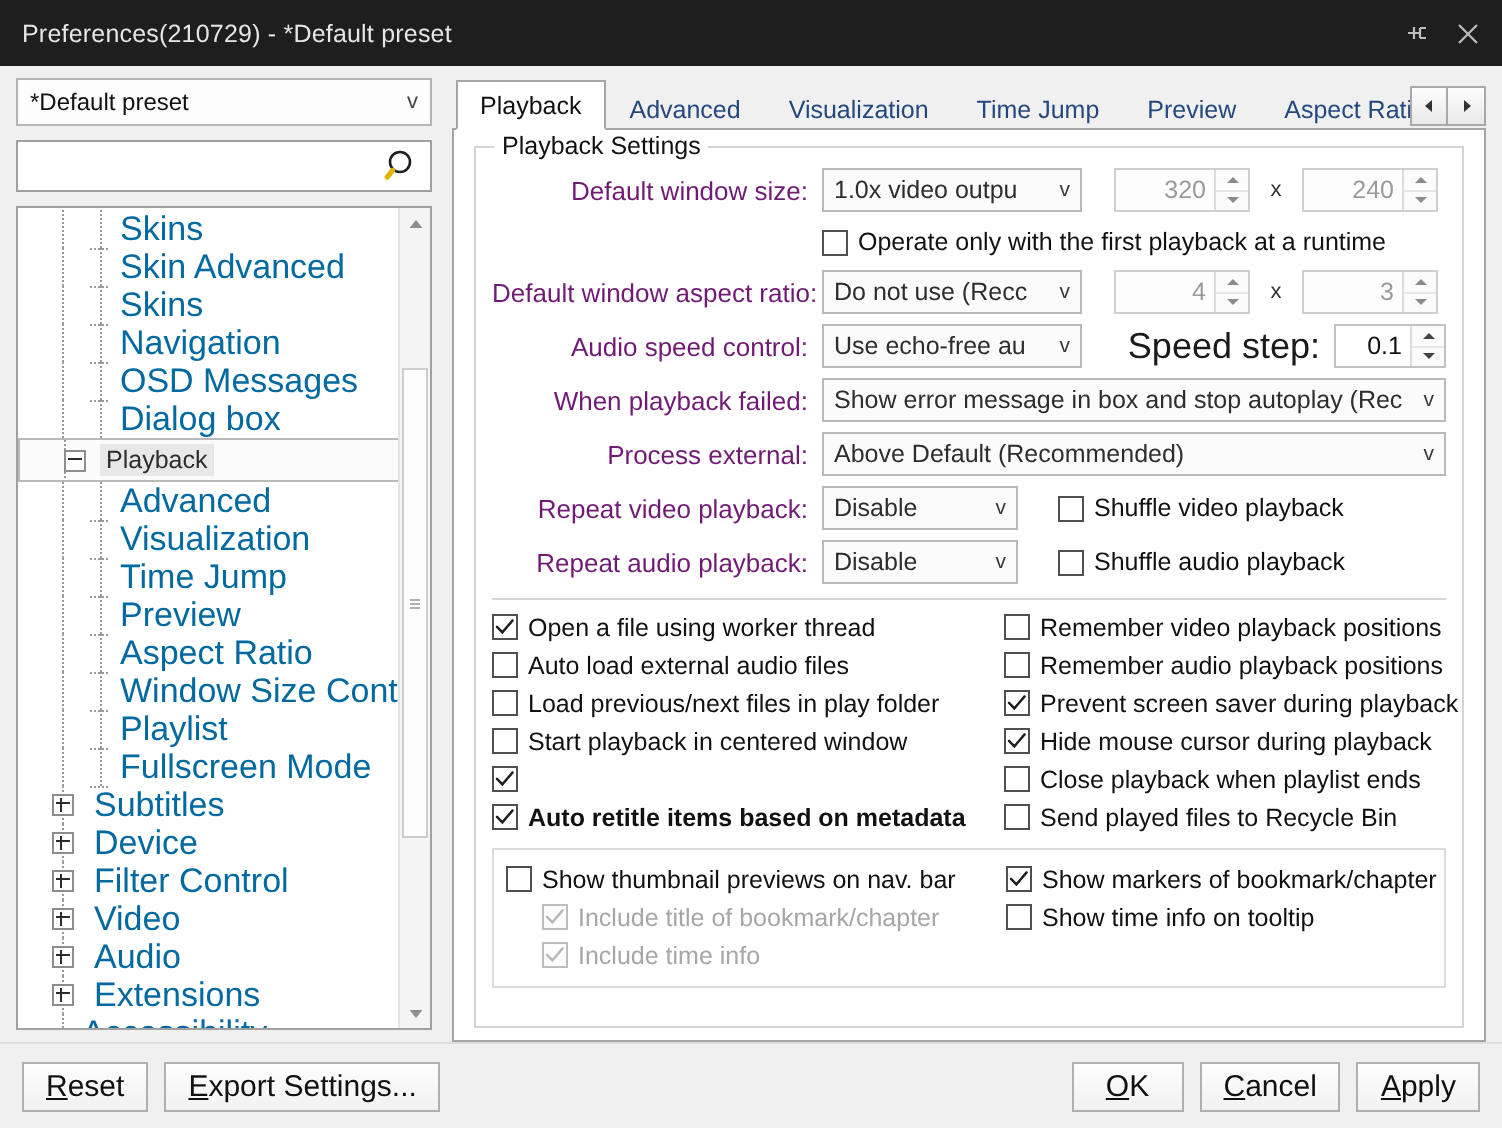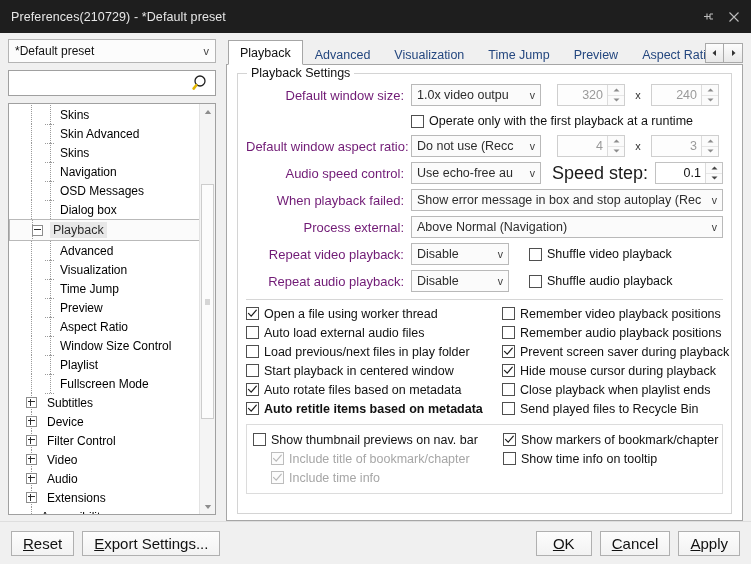--- a/index.html
+++ b/index.html
@@ -128,22 +128,22 @@
   }
   .tree {
     position: absolute;
     top: 0; left: 0; right: 15px; bottom: 0;
     overflow: hidden;
     padding-top: 1px;
   }
   .tnode {
     height: 19px;
     display: flex; align-items: center;
-    font-size: 12px;
-    color: #000000;
+    font-size: 17px;
+    color: #0369a1;
     white-space: nowrap;
     position: relative;
   }
   .tnode .lbl { padding: 0 3px; line-height: 16px; }
   .tnode.sel .lbl { background: #e8e8e8; }
   .t-ind { display: inline-block; flex: none; }
   .dotline {
     position: absolute;
     top: 0; bottom: 0; width: 1px;
     background-image: linear-gradient(to bottom, #9a9a9a 1px, transparent 1px);
@@ -755,21 +755,21 @@
           </div>
 
           <div class="frow">
             <div class="flabel">Audio speed control:</div>
             <div class="sel" style="width:130px">
               <span>Use echo-free au</span>
               <span class="caret">v</span>
             </div>
             <div style="flex:1 1 auto"></div>
             <div style="font-size:18px;padding-right:7px;white-space:nowrap">Speed step:</div>
-            <div class="spin" style="width:68px">
+            <div class="spin" style="width:56px">
               <span class="val">0.1</span>
               <span class="btns">
                 <span class="b">
                     <svg width="7" height="4" viewBox="0 0 7 4">
                       <path d="M3.5 0.5 L6.5 3.5 L0.5 3.5 Z" fill="#444"></path>
                     </svg>
                   </span>
                 <span class="b">
                     <svg width="7" height="4" viewBox="0 0 7 4">
                       <path d="M3.5 3.5 L0.5 0.5 L6.5 0.5 Z" fill="#444"></path>
@@ -783,21 +783,21 @@
             <div class="flabel">When playback failed:</div>
             <div class="sel" style="flex:1 1 auto">
               <span>Show error message in box and stop autoplay (Rec</span>
               <span class="caret">v</span>
             </div>
           </div>
 
           <div class="frow">
             <div class="flabel">Process external:</div>
             <div class="sel" style="flex:1 1 auto">
-              <span>Above Normal (Navigation)</span>
+              <span>Above Default (Recommended)</span>
               <span class="caret">v</span>
             </div>
           </div>
 
           <div class="frow">
             <div class="flabel">Repeat video playback:</div>
             <div class="sel" style="width:98px">
               <span>Disable</span>
               <span class="caret">v</span>
             </div>
@@ -844,21 +844,20 @@
                 <div class="cb">
                   <span class="cbbox"></span>
                   <span>Start playback in centered window</span>
                 </div>
                 <div class="cb">
                   <span class="cbbox">
                     <svg width="11" height="11" viewBox="0 0 11 11">
                       <path d="M1.5 5.4 L4.2 8.2 L9.3 2.2" stroke="#1d1d1d" stroke-width="1.2" fill="none" stroke-linecap="round"></path>
                     </svg>
                   </span>
-                  <span>Auto rotate files based on metadata</span>
                 </div>
                 <div class="cb bold">
                   <span class="cbbox">
                     <svg width="11" height="11" viewBox="0 0 11 11">
                       <path d="M1.5 5.4 L4.2 8.2 L9.3 2.2" stroke="#1d1d1d" stroke-width="1.2" fill="none" stroke-linecap="round"></path>
                     </svg>
                   </span>
                   <span>Auto retitle items based on metadata</span>
                 </div>
               </div>

